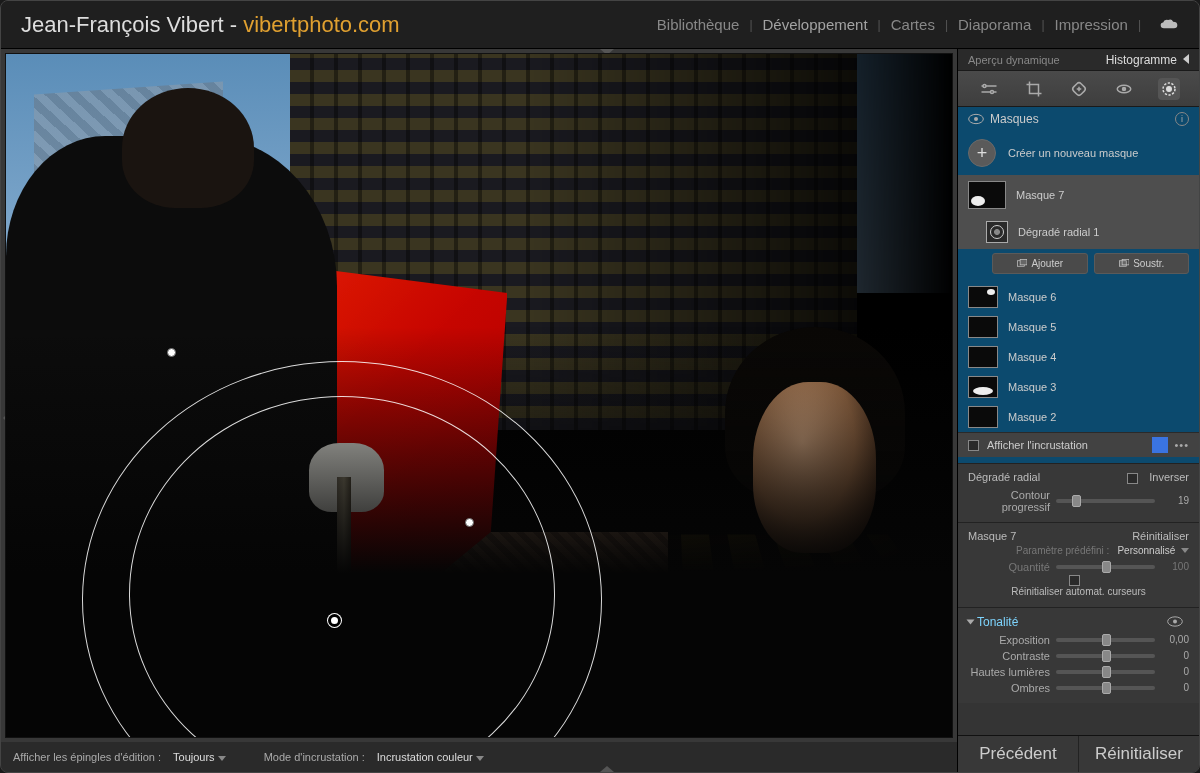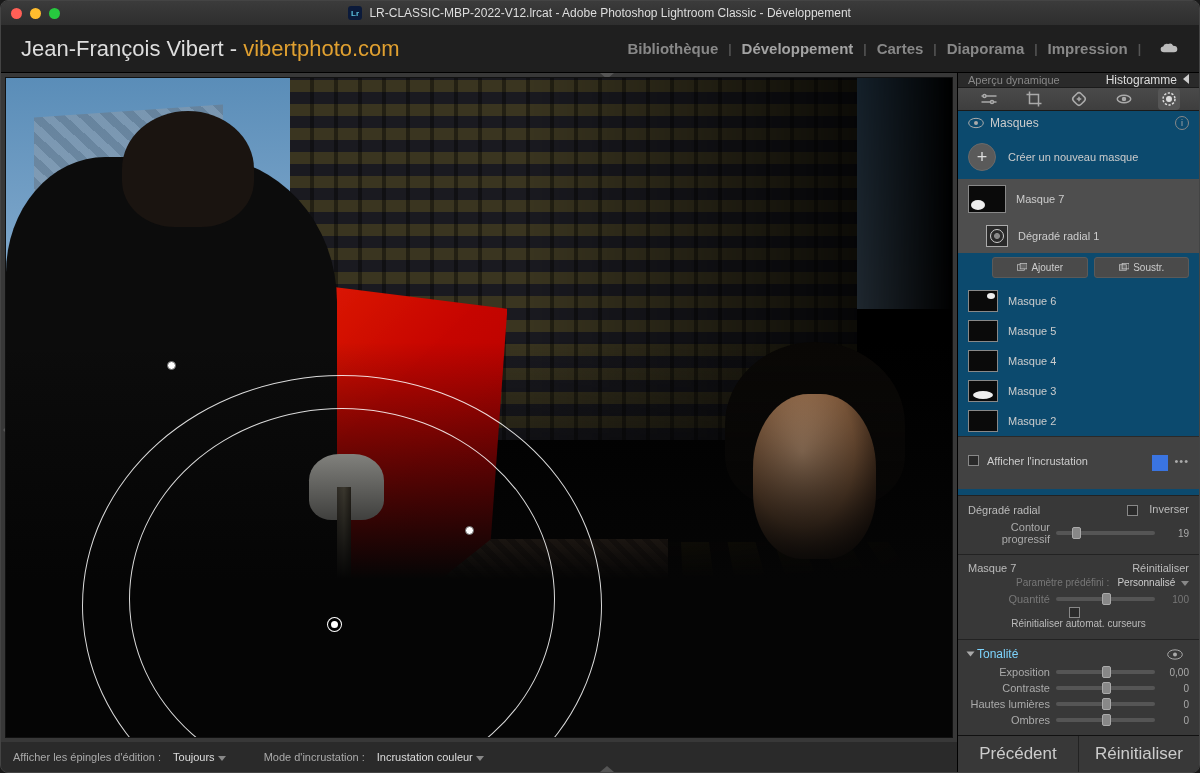--- a/index.html
+++ b/index.html
@@ -9,21 +9,21 @@
 .titlebar { height: 24px; background: linear-gradient(#3b3b3b,#2e2e2e); display: flex; align-items: center; padding: 0 10px; font-size: 12px; color: #ddd; }
 .traffic { display: flex; gap: 8px; }
 .dot { width: 11px; height: 11px; border-radius: 50%; }
 .red { background: #ff5f56; } .yellow { background: #ffbd2e; } .green { background: #27c93f; }
 .title-text { flex: 1; text-align: center; font-weight: 500; }
 .lr-icon { width:14px; height:14px; background:#0b1a3a; border-radius:3px; display:inline-flex; align-items:center; justify-content:center; font-size:8px; color:#5bc0de; font-weight:bold; margin-right:4px; vertical-align:middle;}
 
 .header { height: 48px; background: #1f1f1f; display: flex; align-items: center; padding: 0 20px; border-bottom:1px solid #000;}
 .brand { font-size: 22px; font-weight: 300; color: #ddd; }
 .brand .orange { color: #e0a030; }
-.modules { margin-left: auto; display: flex; gap: 10px; align-items: center; font-size: 15px; font-weight: bold; }
+.modules { margin-left: auto; display: flex; gap: 10px; align-items: center; font-size: 15px; }
 .modules span { color: #888; }
 .modules .sep { color: #555; font-size:12px;}
 .modules .active { color: #a3a3a3; }
 .cloud-icon { width:20px; height:14px; margin-left:8px;}
 
 .main { flex: 1; display: flex; background: #383838; position:relative; overflow:hidden;}
 .canvas { flex: 1; background: #383838; display:flex; flex-direction:column;}
 .image-area { flex:1; margin:4px; background:#000; position:relative; border:1px solid #111; overflow:hidden;}
 .photo { position:absolute; inset:0; }
 .sky { position:absolute; top:0; left:0; right:0; height:35%; background: linear-gradient(to bottom, #5a8db8, #88aed0); }
@@ -77,21 +77,21 @@
 .mask-thumb .blob { position:absolute; background:#eee; border-radius:50%;}
 .sub-mask { padding-left:28px;}
 .radial-icon { width:22px; height:22px; border:1px solid #aaa; display:flex; align-items:center; justify-content:center; background:#2a2a2a;}
 .radial-icon::after { content:''; width:12px; height:12px; border:1px solid #ccc; border-radius:50%; background:radial-gradient(circle, #888 30%, transparent 40%);}
 
 .mask-buttons { display:flex; gap:6px; padding:4px 10px 8px 34px;}
 .mask-btn { flex:1; background:#4a4a4a; border:1px solid #5a5a5a; color:#ccc; font-size:10px; padding:4px; text-align:center; border-radius:3px; display:flex; align-items:center; justify-content:center; gap:4px;}
 .mask-btn svg { width:11px; height:11px;}
 
 .mask-list { max-height:170px; overflow:hidden;}
-.overlay-row { display:flex; align-items:flex-start; padding:18px 10px; background:#424242; border-top:1px solid #2a2a2a;}
+.overlay-row { display:flex; align-items:center; padding:4px 10px; background:#424242; border-top:1px solid #2a2a2a;}
 .checkbox { width:11px; height:11px; border:1px solid #888; background:#2a2a2a; margin-right:8px;}
 .color-swatch { width:16px; height:16px; background:#3a74e0; margin-left:auto;}
 .dots { margin-left:6px; color:#aaa; letter-spacing:1px;}
 
 .section { padding:7px 10px; border-top:1px solid #222; background:#383838;}
 .section-row { display:flex; align-items:center; justify-content:space-between; font-size:11px; color:#bbb; margin-bottom:3px;}
 .section-title { font-size:12px; color:#7dd3fc;}
 .slider-row { display:flex; align-items:center; gap:6px; font-size:10px; color:#aaa; padding:2px 0;}
 .slider-label { width:82px; text-align:right; font-size:11px;}
 .slider-track { flex:1; height:4px; background:#555; position:relative; border-radius:2px;}
@@ -111,32 +111,20 @@
 .top-caret { position:absolute; top:0; left:50%; width:0; height:0; border-left:7px solid transparent; border-right:7px solid transparent; border-top:6px solid #555;}
 .bottom-caret { position:absolute; bottom:0; left:50%; width:0; height:0; border-left:7px solid transparent; border-right:7px solid transparent; border-bottom:6px solid #555;}
 .tonalite-eye { margin-left:auto;}
 .disclosure { display:inline-block; width:0; height:0; border-top:4px solid transparent; border-bottom:4px solid transparent; border-left:5px solid #aaa; margin-right:4px; transform:rotate(90deg);}
 </style>
 </head>
 <body>
 
 <div class="window">
 
-  <div class="titlebar">
-    <div class="traffic">
-      <div class="dot red"></div>
-      <div class="dot yellow"></div>
-      <div class="dot green"></div>
-    </div>
-    <div class="title-text">
-      <span class="lr-icon">Lr</span>
-      <span>LR-CLASSIC-MBP-2022-V12.lrcat - Adobe Photoshop Lightroom Classic - Développement</span>
-    </div>
-    <div style="width:50px"></div>
-  </div>
 
   <div class="header">
     <div class="brand">
       <span>Jean-François Vibert - </span><span class="orange">vibertphoto.com</span>
     </div>
     <div class="modules">
       <span>Bibliothèque</span>
       <span class="sep">|</span>
       <span class="active">Développement</span>
       <span class="sep">|</span>

